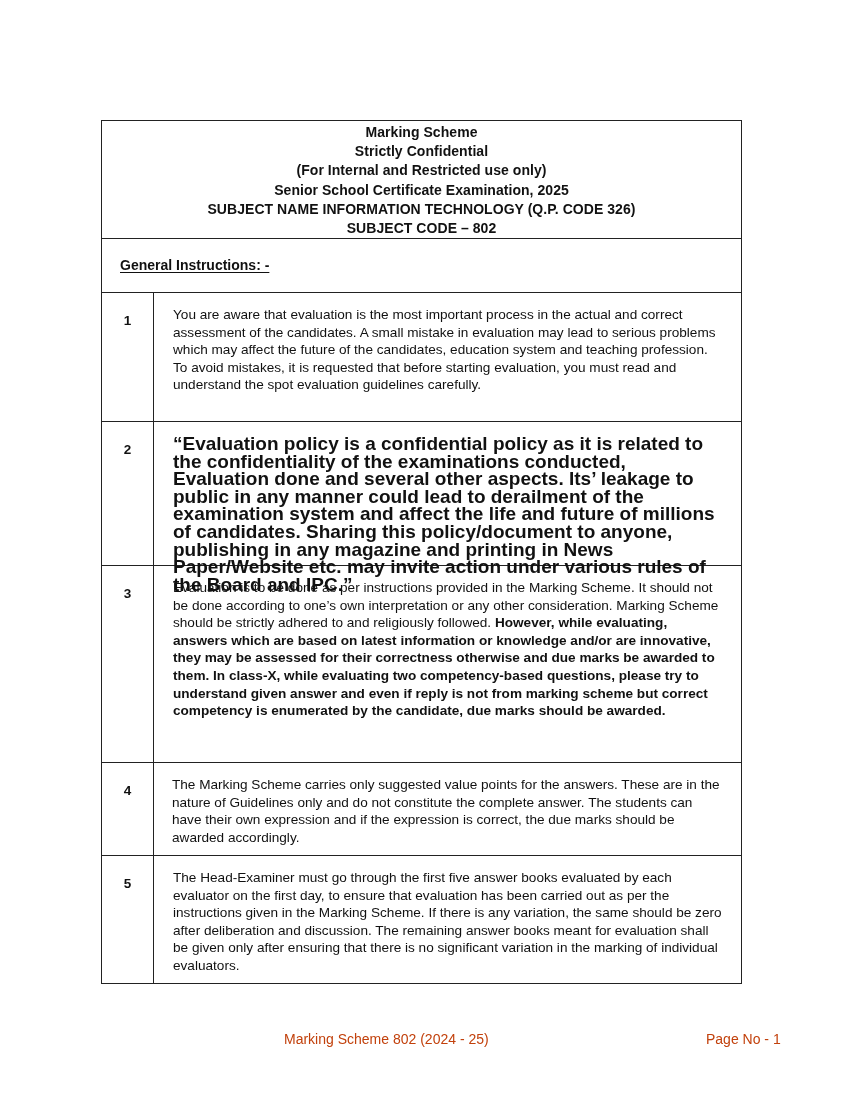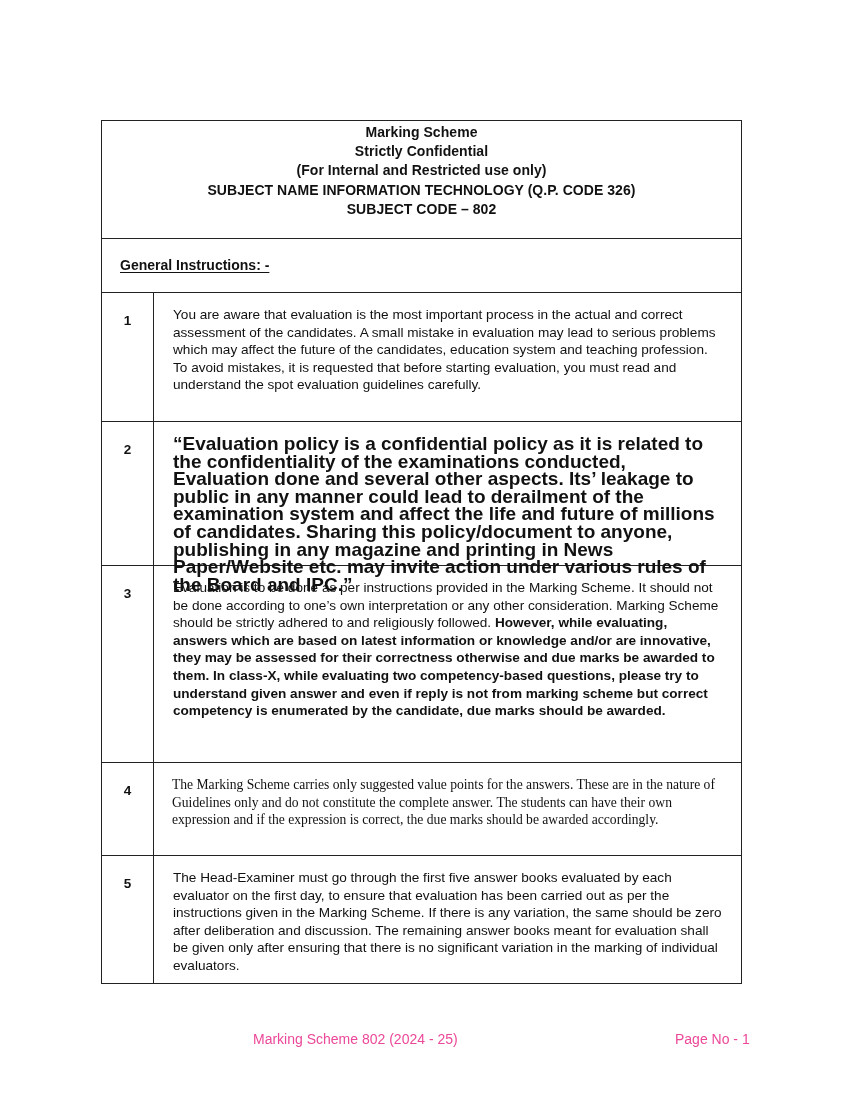--- a/index.html
+++ b/index.html
@@ -75,38 +75,40 @@
       line-height: 17.6px;
       box-sizing: border-box;
     }
     .text-cell.bold { font-weight: bold; font-size: 19px; }
     .b { font-weight: bold; }
     .r1 { height: 129px; }
     .r2 { height: 144px; }
     .r3 { height: 197px; }
     .r4 { height: 93px; }
     .r5 { height: 127px; }
-    .r4 .text-cell { padding-left: 18px; font-family: Liberation Serif, serif; }
+    .r4 .text-cell { padding-left: 18px; }
     .footer {
       position: absolute;
       top: 1031px;
       font-size: 14px;
-      color: #ec4899;
+      color: #c2410c;
+      margin-left: 31px;
     }
     .footer-left { left: 253px; }
     .footer-right { left: 675px; }
   </style>
 </head>
 <body>
 
 <div class="page-table">
   <div class="header-block">
     <span class="header-line">Marking Scheme</span>
     <span class="header-line">Strictly Confidential</span>
     <span class="header-line">(For Internal and Restricted use only)</span>
+    <span class="header-line">Senior School Certificate Examination, 2025</span>
     <span class="header-line">SUBJECT NAME INFORMATION TECHNOLOGY (Q.P. CODE 326)</span>
     <span class="header-line">SUBJECT CODE – 802</span>
   </div>
 
   <div class="gi-block">
     <span class="gi-label">General Instructions: -</span>
   </div>
 
   <div class="row r1">
     <div class="num-cell">1</div>

